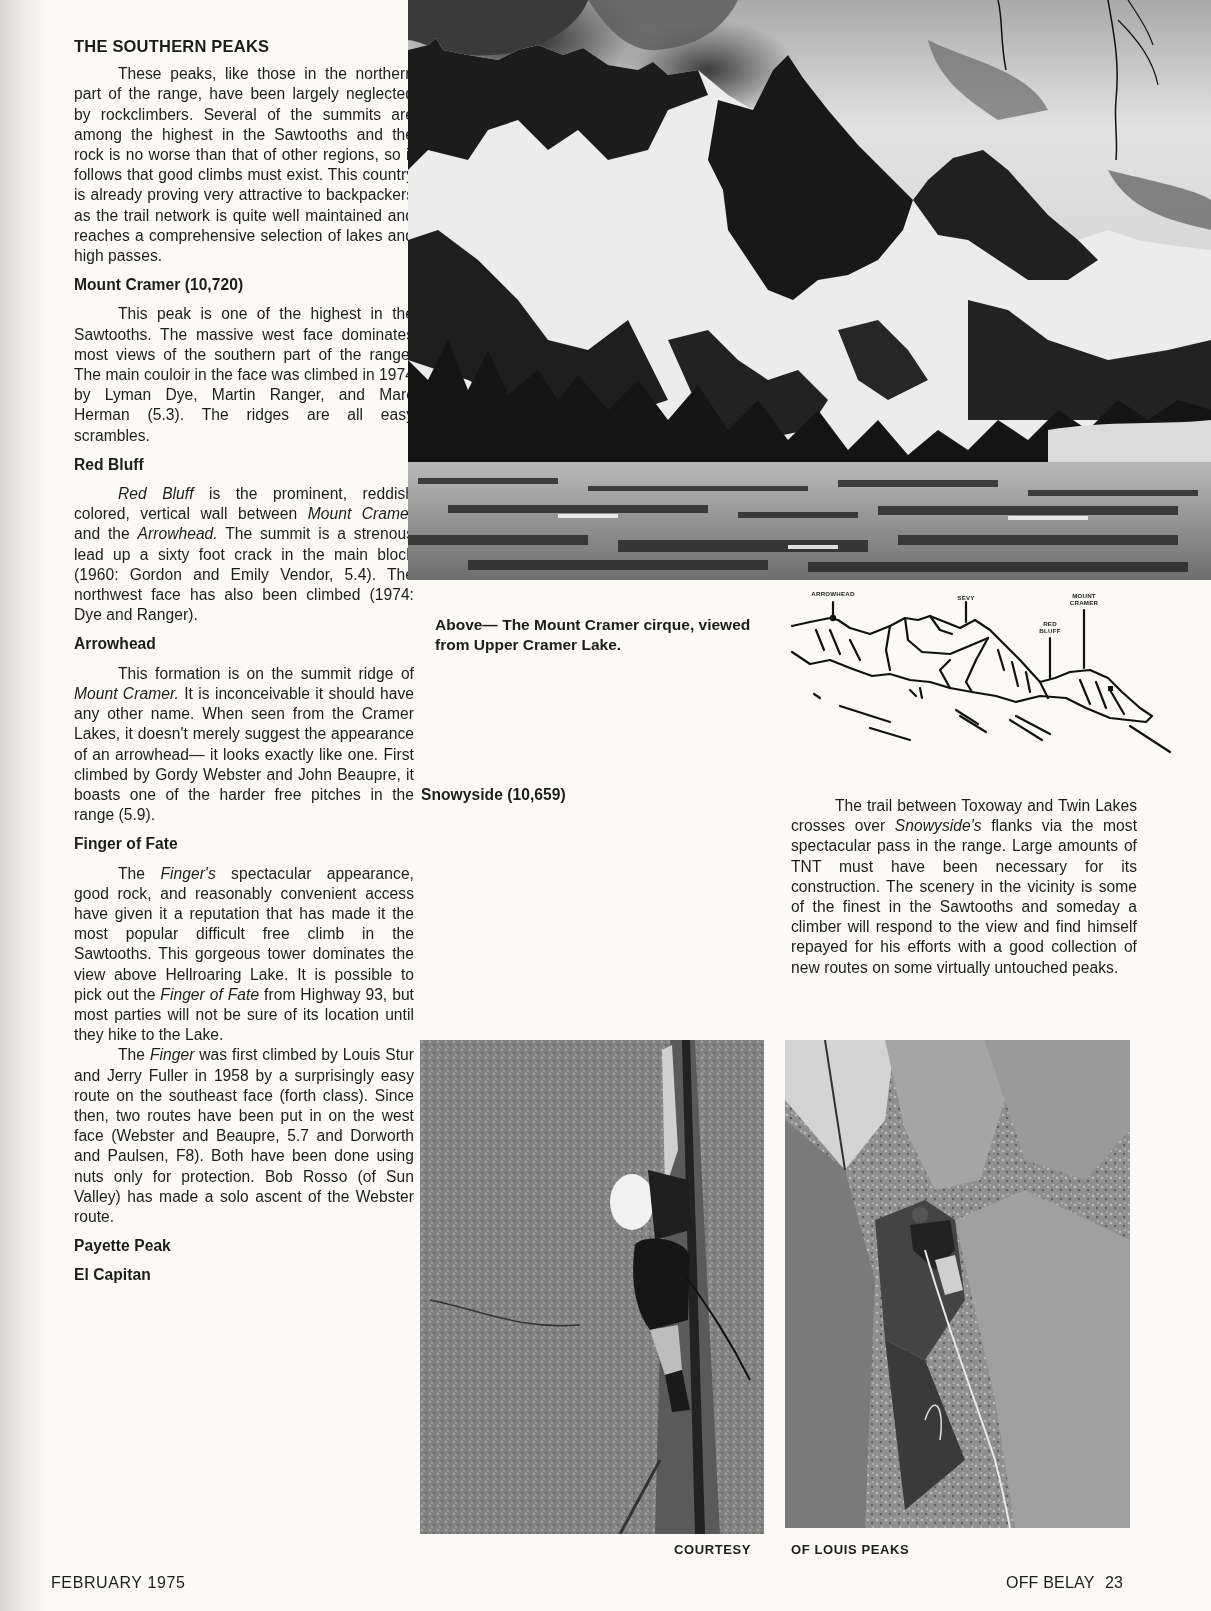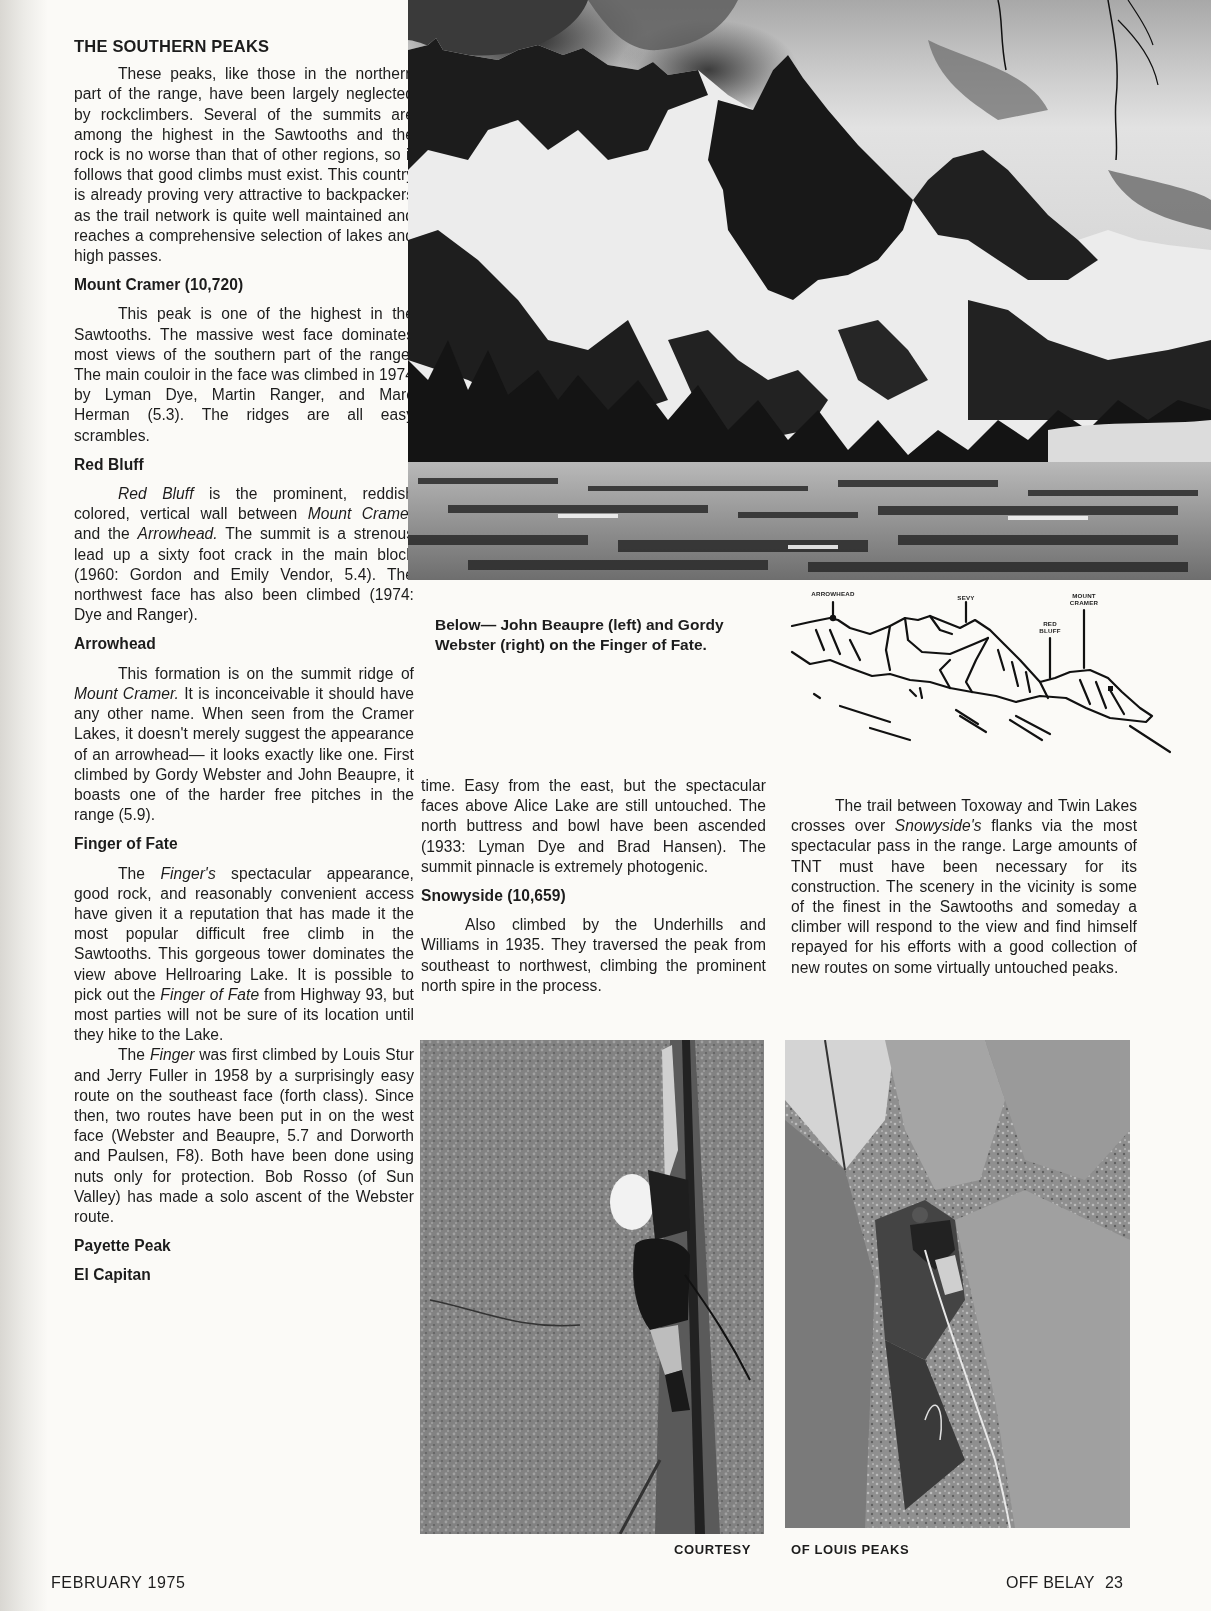--- a/index.html
+++ b/index.html
@@ -142,21 +142,21 @@
     </g>
 
     <path d="M590 0 C595 20 592 40 598 70" stroke="#111" stroke-width="1.5" fill="none"></path>
     <path d="M700 0 C705 30 712 60 708 100 C706 120 710 140 708 160" stroke="#111" stroke-width="1.5" fill="none"></path>
     <path d="M710 20 C730 40 745 60 750 85" stroke="#111" stroke-width="1.2" fill="none"></path>
     <path d="M720 0 C730 15 740 30 745 45" stroke="#111" stroke-width="1.2" fill="none"></path>
   </svg>
 </div>
 
 <div id="caption">
-  <p>Below— John Beaupre (left) and Gordy Webster (right) on the Finger of Fate.</p>
+  <p>Above— The Mount Cramer cirque, viewed from Upper Cramer Lake.</p>
 </div>
 
 <div id="diagram">
   <svg width="420" height="180" viewBox="0 0 420 180" style="position:absolute;left:0;top:0;">
     <g stroke="#111" stroke-width="2.2" fill="none" stroke-linecap="round" stroke-linejoin="round">
 
       <line x1="43" y1="12" x2="43" y2="25"></line>
       <line x1="176" y1="12" x2="176" y2="32"></line>
       <line x1="260" y1="48" x2="260" y2="88"></line>
       <line x1="294" y1="20" x2="294" y2="78"></line>
@@ -199,23 +199,21 @@
     <div>RED</div>
     <div>BLUFF</div>
   </div>
   <div class="diag-label" style="left:274px;top:2px;width:40px;">
     <div>MOUNT</div>
     <div>CRAMER</div>
   </div>
 </div>
 
 <div class="col" id="col-mid">
-  <p class="noindent">time. Easy from the east, but the spectacular faces above Alice Lake are still untouched. The north buttress and bowl have been ascended (1933: Lyman Dye and Brad Hansen). The summit pinnacle is extremely photogenic.</p>
   <h3>Snowyside (10,659)</h3>
-  <p>Also climbed by the Underhills and Williams in 1935. They traversed the peak from southeast to northwest, climbing the prominent north spire in the process.</p>
 </div>
 
 <div class="col" id="col-right">
   <p><span>The trail between Toxoway and Twin Lakes crosses over </span><em>Snowyside's</em><span> flanks via the most spectacular pass in the range. Large amounts of TNT must have been necessary for its construction. The scenery in the vicinity is some of the finest in the Sawtooths and someday a climber will respond to the view and find himself repayed for his efforts with a good collection of new routes on some virtually untouched peaks.</span></p>
 </div>
 
 <div class="photo" id="photo-left">
   <svg width="344" height="494" viewBox="0 0 344 494">
     <defs>
       <pattern id="granite" width="8" height="8" patternUnits="userSpaceOnUse">

